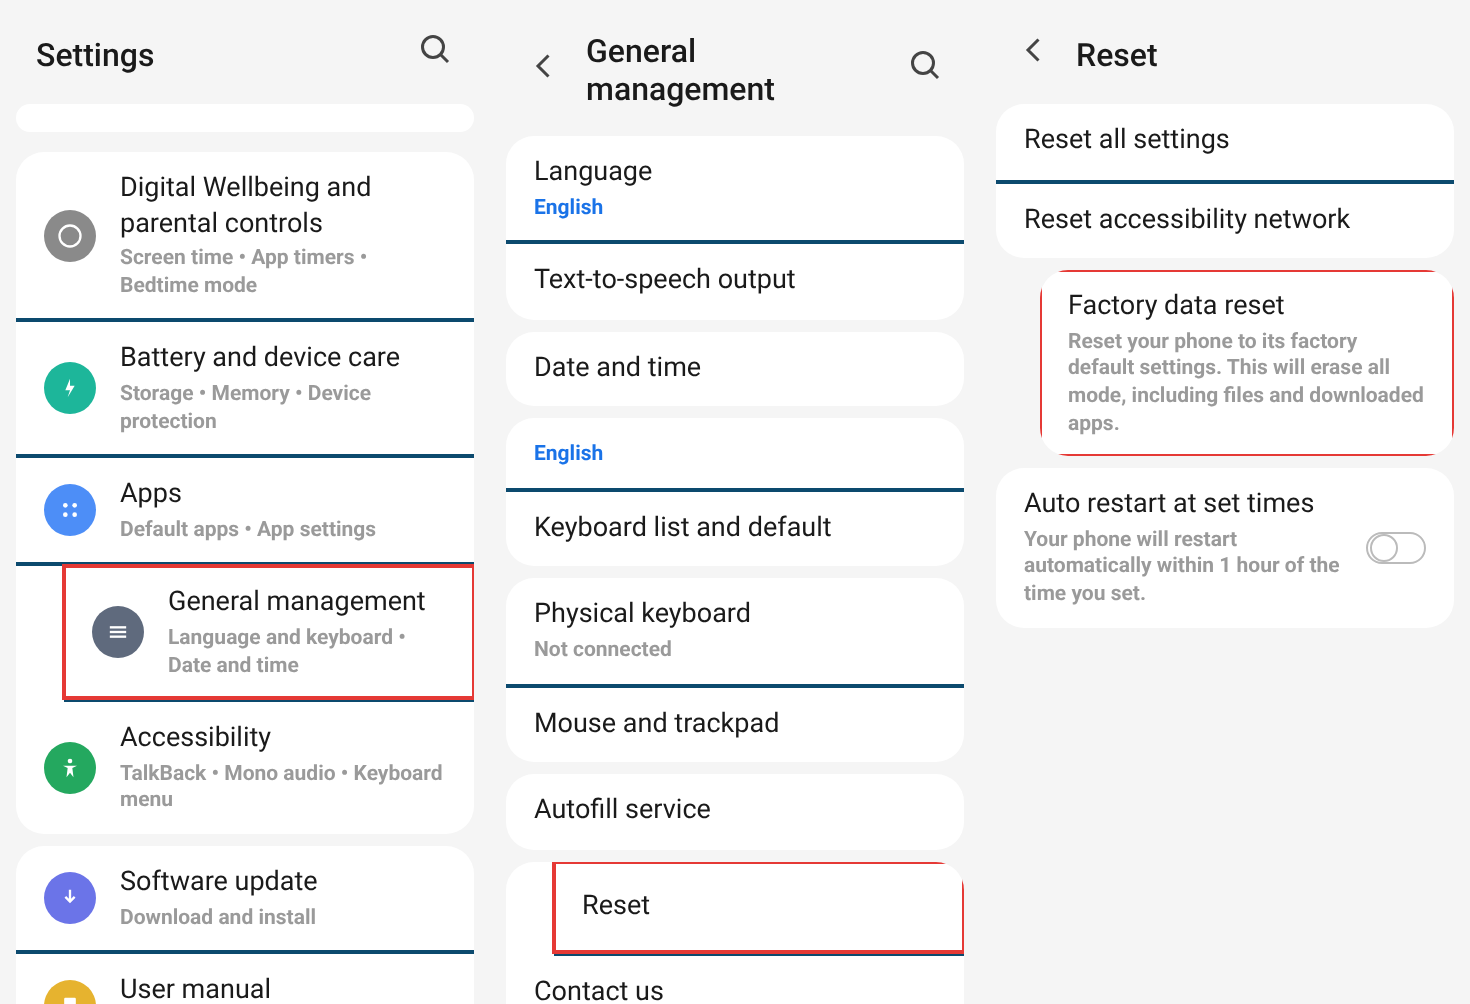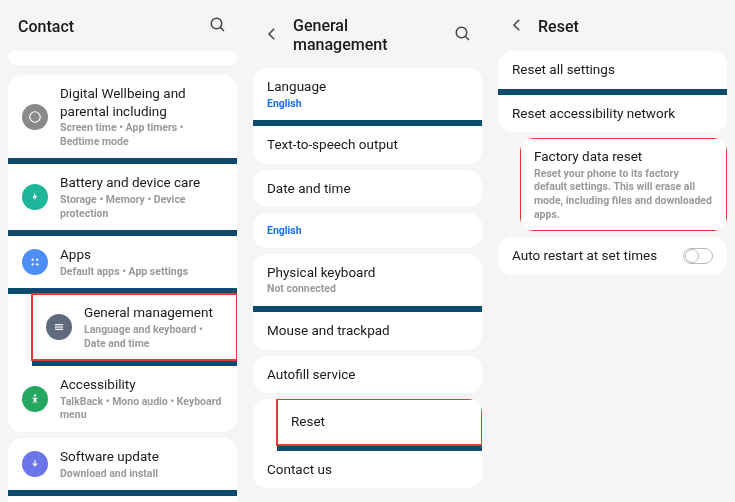--- a/index.html
+++ b/index.html
@@ -42,21 +42,21 @@
   }
   .search-icon { margin-left: auto; }
   .card {
     background: #fff;
     border-radius: 14px;
     margin: 6px 2px;
     overflow: hidden;
   }
   .item {
     padding: 10px 14px;
-    border-bottom: 6px solid #0c4a6e;
+    border-bottom: 2px solid #0c4a6e;
     display: flex;
     align-items: center;
     gap: 12px;
     cursor: pointer;
   }
   .item:last-child { border-bottom: none; align-items: center; }
   .item-text { flex: 1; min-width: 0; }
   .item-title {
     font-size: 13.5px;
     color: #1a1a1a;
@@ -116,39 +116,39 @@
     border-radius: 14px;
     height: 14px;
     margin: 6px 2px 10px;
   }
 </style>
 </head>
 <body>
 
 <div class="panel">
   <div class="panel-header">
-    <span class="panel-title">Contact</span>
+    <span class="panel-title">Settings</span>
     <span class="search-icon">
       <svg viewBox="0 0 24 24">
           <circle cx="10" cy="10" r="7"></circle>
           <line x1="20" y1="20" x2="15" y2="15"></line>
         </svg>
     </span>
   </div>
   <div class="blank-card"></div>
 
   <div class="card">
     <div class="item">
       <span class="icon-circle" style="background:#8a8a8a">
           <svg viewBox="0 0 24 24">
             <circle cx="12" cy="12" r="9" fill="none" stroke="#fff" stroke-width="2"></circle>
           </svg>
         </span>
       <div class="item-text">
-        <div class="item-title">Digital Wellbeing and parental including</div>
+        <div class="item-title">Digital Wellbeing and parental controls</div>
         <div class="item-sub">Screen time  •  App timers  •  Bedtime mode</div>
       </div>
     </div>
     <div class="item">
       <span class="icon-circle" style="background:#1db69a">
           <svg viewBox="0 0 24 24">
             <path d="M12 4 L8 14 H12 L10 20 L16 10 H12 Z"></path>
           </svg>
         </span>
       <div class="item-text">
@@ -261,20 +261,25 @@
       </div>
     </div>
   </div>
 
   <div class="card">
     <div class="item">
       <div class="item-text">
         <div class="item-sub blue">English</div>
       </div>
     </div>
+    <div class="item">
+      <div class="item-text">
+        <div class="item-title">Keyboard list and default</div>
+      </div>
+    </div>
   </div>
 
   <div class="card">
     <div class="item">
       <div class="item-text">
         <div class="item-title">Physical keyboard</div>
         <div class="item-sub">Not connected</div>
       </div>
     </div>
     <div class="item">
@@ -335,17 +340,18 @@
         <div class="item-title">Factory data reset</div>
         <div class="item-sub">Reset your phone to its factory default settings. This will erase all mode, including files and downloaded apps.</div>
       </div>
     </div>
   </div>
 
   <div class="card">
     <div class="item">
       <div class="item-text">
         <div class="item-title">Auto restart at set times</div>
+        <div class="item-sub">Your phone will restart automatically within 1 hour of the time you set.</div>
       </div>
       <div class="toggle"></div>
     </div>
   </div>
 </div>
 
 </body></html>

